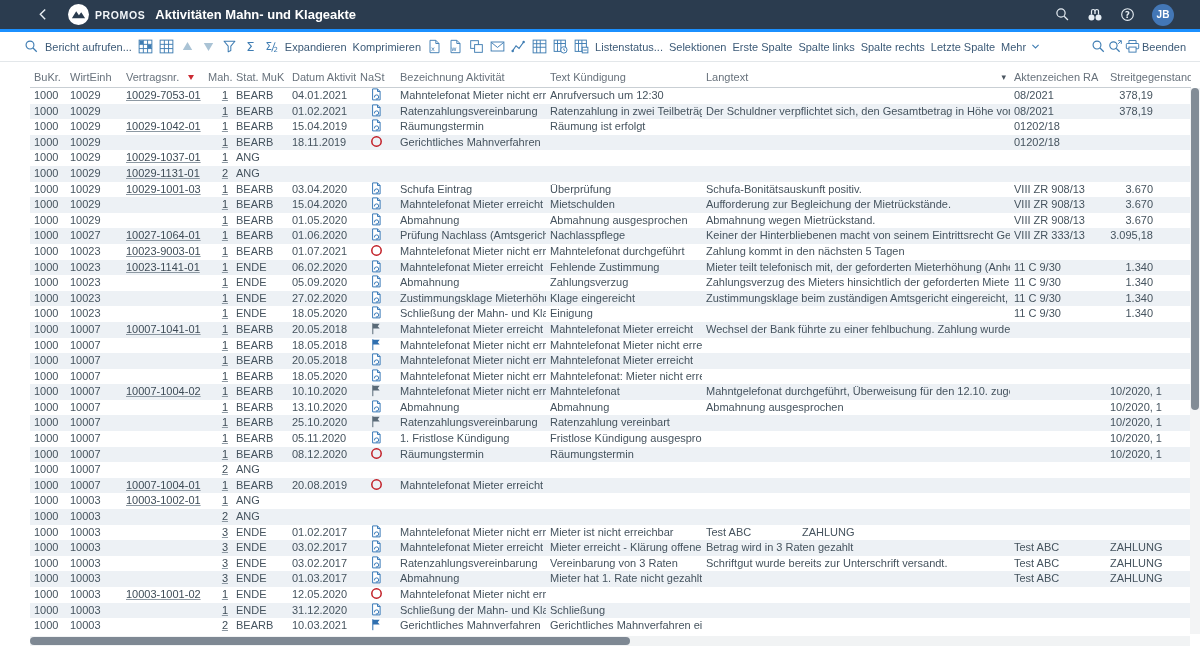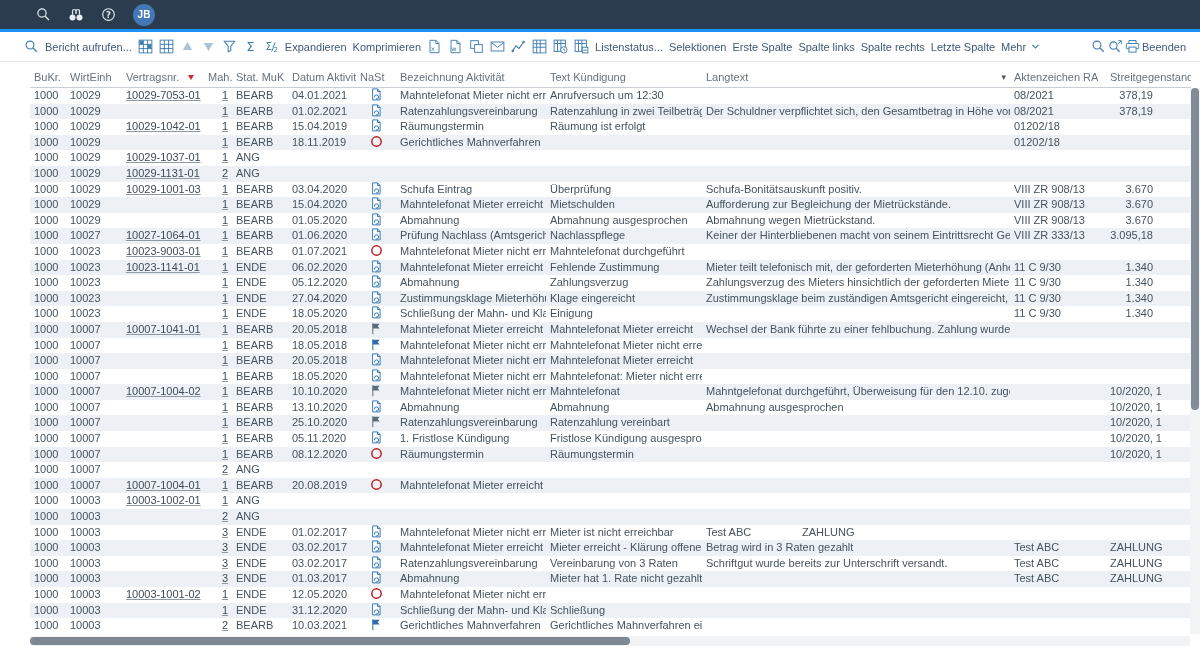--- a/index.html
+++ b/index.html
@@ -59,20 +59,35 @@
   .vthumb { position:absolute; top:0; left:1px; width:8px; height:322px; background:#828c96; border-radius:4px; }
   .hscroll { position:relative; margin-top:2px; width:1160px; height:10px; background:#f1f3f4; }
   .hthumb { position:absolute; left:0; top:1px; width:600px; height:8px; background:#7e8893; border-radius:4px; }
 </style>
 </head>
 <body>
 
 <div>
 
   <header class="shell">
+    <div class="shell-left">
+      <span class="back">
+        <svg width="15" height="15" viewBox="0 0 16 16">
+            <path d="M9.8 2.6 L4.6 7.8 L9.8 13" fill="none" stroke="currentColor" stroke-width="1.5"></path>
+          </svg>
+      </span>
+      <span class="logo">
+        <svg width="23" height="23" viewBox="0 0 16 16">
+            <circle cx="8" cy="8" r="7.3" fill="#fff"></circle>
+            <path d="M3.4 10.6 L6.4 5.8 L8.3 8.5 L9.9 6.5 L12.6 10.6 Z" fill="#2b3c4f"></path>
+          </svg>
+      </span>
+      <span class="brand">PROMOS</span>
+      <span class="title">Aktivitäten Mahn- und Klageakte</span>
+    </div>
     <div class="shell-right">
       <span class="sh-ic">
         <svg width="15" height="15" viewBox="0 0 16 16">
             <circle cx="6.4" cy="6.4" r="4.4" fill="none" stroke="currentColor" stroke-width="1.3"></circle>
             <path d="M9.8 9.8 L13.8 13.8" stroke="currentColor" stroke-width="1.4"></path>
           </svg>
       </span>
       <span class="sh-ic">
         <svg width="16" height="16" viewBox="0 0 16 16">
             <circle cx="4.5" cy="10.6" r="3" fill="currentColor"></circle>
@@ -542,20 +557,21 @@
           <div class="td right" style="width: 28px;"><span class="cell-link">1</span></div>
           <div class="td" style="width: 56px;">BEARB</div>
           <div class="td" style="width: 68px;">01.07.2021</div>
           <div class="td" style="width: 40px;"><span class="ic circle-red">
               <svg width="13" height="13" viewBox="0 0 13 13">
                 <circle cx="6.5" cy="6.5" r="4.7" fill="none" stroke="#c11d25" stroke-width="1.5"></circle>
               </svg>
             </span></div>
           <div class="td" style="width: 150px;">Mahntelefonat Mieter nicht erreicht</div>
           <div class="td" style="width: 156px;">Mahntelefonat durchgeführt</div>
+          <div class="td" style="width: 308px;">Zahlung kommt in den nächsten 5 Tagen</div>
           <div class="td" style="width: 96px;"></div>
           <div class="td" style="width: 85px;"></div>
         </div>
         <div class="tr alt">
           <div class="td" style="width: 36px;">1000</div>
           <div class="td" style="width: 56px;">10023</div>
           <div class="td" style="width: 82px;"><span class="cell-link">10023-1141-01</span></div>
           <div class="td right" style="width: 28px;"><span class="cell-link">1</span></div>
           <div class="td" style="width: 56px;">ENDE</div>
           <div class="td" style="width: 68px;">06.02.2020</div>
@@ -572,42 +588,42 @@
           <div class="td" style="width: 308px;">Mieter teilt telefonisch mit, der geforderten Mieterhöhung (Anhebung in Ric...</div>
           <div class="td" style="width: 96px;">11 C 9/30</div>
           <div class="td num" style="width: 85px;">1.340</div>
         </div>
         <div class="tr">
           <div class="td" style="width: 36px;">1000</div>
           <div class="td" style="width: 56px;">10023</div>
           <div class="td" style="width: 82px;"></div>
           <div class="td right" style="width: 28px;"><span class="cell-link">1</span></div>
           <div class="td" style="width: 56px;">ENDE</div>
-          <div class="td" style="width: 68px;">05.12.2020</div>
+          <div class="td" style="width: 68px;">05.09.2020</div>
           <div class="td" style="width: 40px;"><span class="ic activity">
               <svg width="13" height="13" viewBox="0 0 13 13">
                 <path d="M2.6 0.9 h4.9 l2.6 2.6 v8.4 H2.6 z" fill="#fff" stroke="currentColor"></path>
                 <path d="M7.5 0.9 v2.6 h2.6" fill="none" stroke="currentColor"></path>
                 <path d="M4.5 9.4 a2.1 2.1 0 1 1 2 1.7" fill="none" stroke="currentColor"></path>
                 <path d="M6.2 11.7 l0.8 -1 -1.3 -0.4 z" fill="currentColor"></path>
               </svg>
             </span></div>
           <div class="td" style="width: 150px;">Abmahnung</div>
           <div class="td" style="width: 156px;">Zahlungsverzug</div>
           <div class="td" style="width: 308px;">Zahlungsverzug des Mieters hinsichtlich der geforderten Mieterhöhung.</div>
           <div class="td" style="width: 96px;">11 C 9/30</div>
           <div class="td num" style="width: 85px;">1.340</div>
         </div>
         <div class="tr alt">
           <div class="td" style="width: 36px;">1000</div>
           <div class="td" style="width: 56px;">10023</div>
           <div class="td" style="width: 82px;"></div>
           <div class="td right" style="width: 28px;"><span class="cell-link">1</span></div>
           <div class="td" style="width: 56px;">ENDE</div>
-          <div class="td" style="width: 68px;">27.04.2020</div>
+          <div class="td" style="width: 68px;">27.02.2020</div>
           <div class="td" style="width: 40px;"><span class="ic activity">
               <svg width="13" height="13" viewBox="0 0 13 13">
                 <path d="M2.6 0.9 h4.9 l2.6 2.6 v8.4 H2.6 z" fill="#fff" stroke="currentColor"></path>
                 <path d="M7.5 0.9 v2.6 h2.6" fill="none" stroke="currentColor"></path>
                 <path d="M4.5 9.4 a2.1 2.1 0 1 1 2 1.7" fill="none" stroke="currentColor"></path>
                 <path d="M6.2 11.7 l0.8 -1 -1.3 -0.4 z" fill="currentColor"></path>
               </svg>
             </span></div>
           <div class="td" style="width: 150px;">Zustimmungsklage Mieterhöhung</div>
           <div class="td" style="width: 156px;">Klage eingereicht</div>

